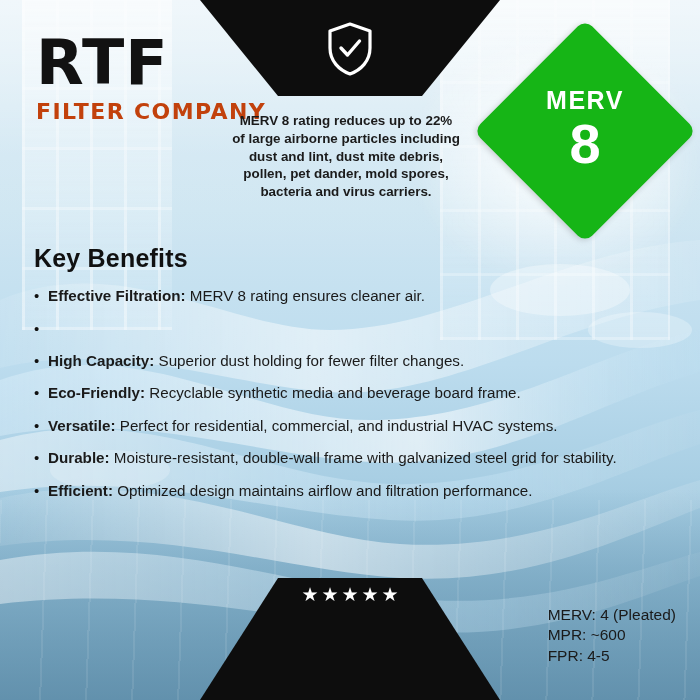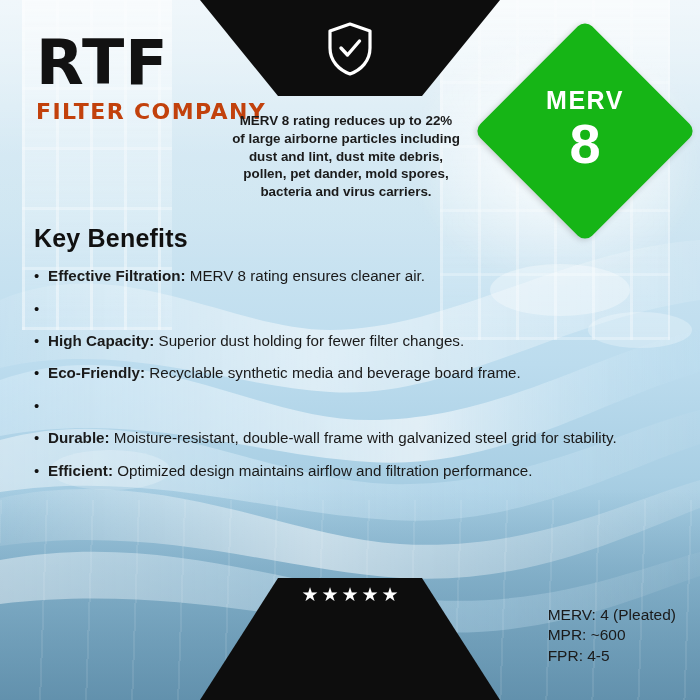--- a/index.html
+++ b/index.html
@@ -167,21 +167,21 @@
     font-size: 13.4px;
     line-height: 1.33;
     font-weight: 700;
     color: #1b1b1b;
     z-index: 5;
   }
 
   
   .benefits {
     position: absolute;
-    left: 34px; top: 224px;
+    left: 34px; top: 244px;
     width: 628px;
     z-index: 5;
   }
   .benefits-title {
     font-size: 25px;
     font-weight: 700;
     color: #111111;
     margin: 0 0 13px 0;
     letter-spacing: 0.2px;
   }
@@ -318,20 +318,21 @@
       <span class="benefit-text"><b>High Capacity:</b><span> Superior dust holding for fewer filter changes.</span></span>
     </div>
 
     <div class="benefit-row">
       <span class="bullet">•</span>
       <span class="benefit-text"><b>Eco-Friendly:</b><span> Recyclable synthetic media and beverage board frame.</span></span>
     </div>
 
     <div class="benefit-row">
       <span class="bullet">•</span>
+      <span class="benefit-text"><b>Versatile:</b><span> Perfect for residential, commercial, and industrial HVAC systems.</span></span>
     </div>
 
     <div class="benefit-row">
       <span class="bullet">•</span>
       <span class="benefit-text"><b>Durable:</b><span> Moisture-resistant, double-wall frame with galvanized steel grid for stability.</span></span>
     </div>
 
     <div class="benefit-row">
       <span class="bullet">•</span>
       <span class="benefit-text"><b>Efficient:</b><span> Optimized design maintains airflow and filtration performance.</span></span>

